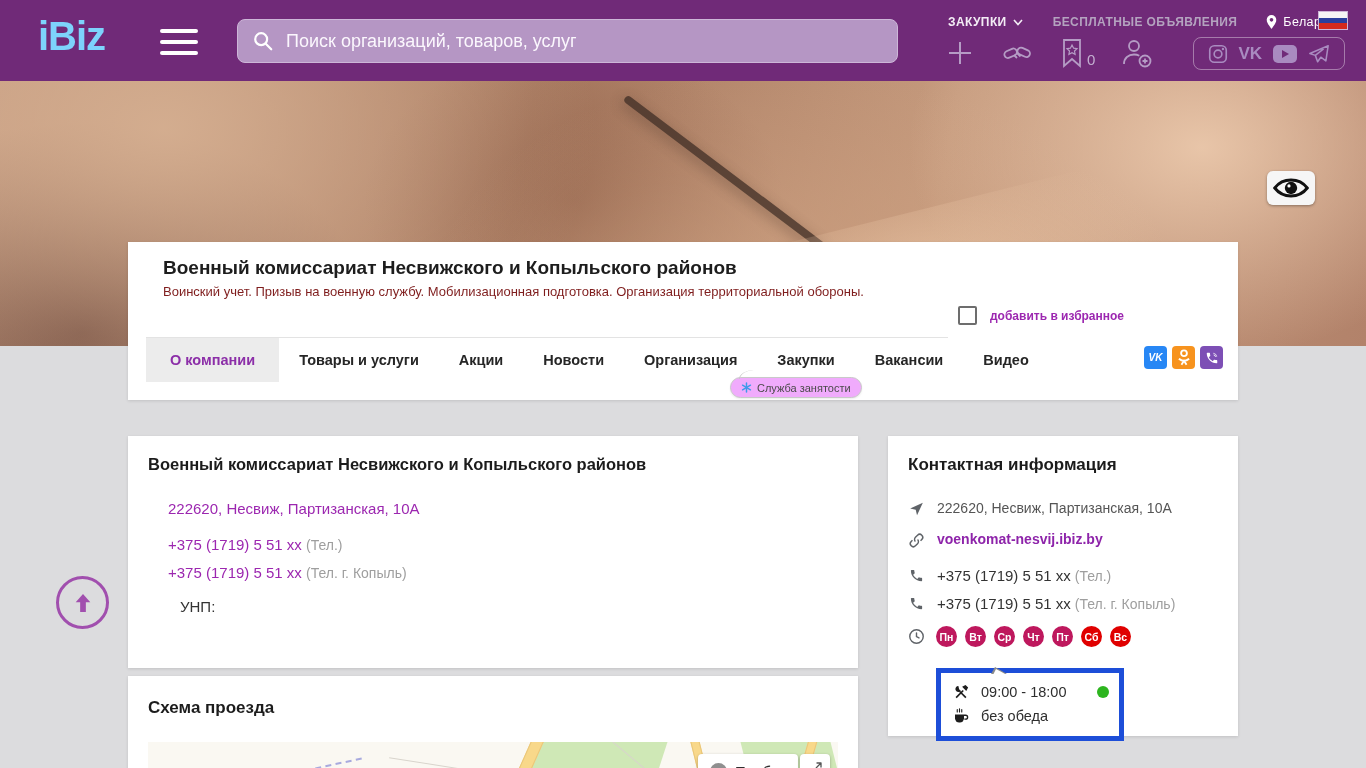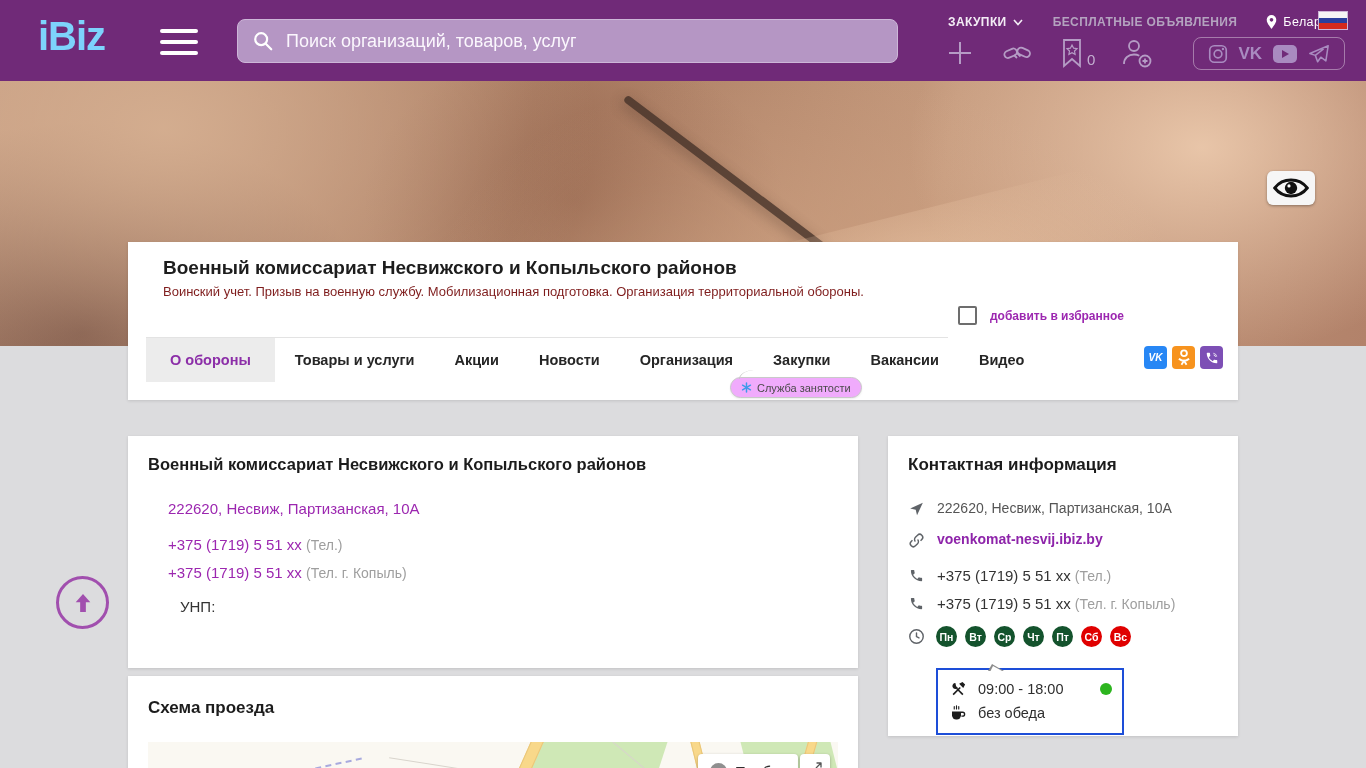--- a/index.html
+++ b/index.html
@@ -78,24 +78,24 @@
   .aunp { position:absolute; left:40px; top:162px; font-size:15px; color:#333;margin-left:12px; }
 
   
   .contactcard { position:absolute; left:888px; top:436px; width:350px; height:300px; }
   .cheading { position:absolute; left:20px; top:19px; font-size:17px; font-weight:bold; color:#1c1c1c; }
   .crow { position:absolute; left:20px; display:flex; align-items:flex-start; gap:12px; font-size:14px; color:#555; }
   .crow .ic { width:17px; color:#5f6368; flex:0 0 auto; margin-top:1px; }
   .weblink { color:#8e24aa; font-weight:bold; text-decoration:none; cursor:pointer; }
   .cphone { color:#333; font-size:15px; }
   .days { position:absolute; left:48px; top:190px; display:flex; gap:8px; }
-  .day { width:21px; height:21px; border-radius:50%; background:#14532d; color:#fff; font-size:10.5px; font-weight:bold; display:flex; align-items:center; justify-content:center; cursor:pointer; }
+  .day { width:21px; height:21px; border-radius:50%; background:#be185d; color:#fff; font-size:10.5px; font-weight:bold; display:flex; align-items:center; justify-content:center; cursor:pointer; }
   .day:nth-child(6), .day:nth-child(7) { background:#e00000; }
   .clockic { position:absolute; left:20px; top:192px; color:#5f6368; }
-  .sched { position:absolute; left:48px; top:232px; width:188px; background:#fff; border:2px solid #1d4ed8; padding:7px 10px 8px 10px; }
+  .sched { position:absolute; left:48px; top:232px; width:188px; background:#fff; border:5px solid #1d4ed8; padding:7px 10px 8px 10px; }
   .sched::before { content:""; position:absolute; left:50px; top:-14px; border:8px solid transparent; border-bottom:7px solid #8b8b8b; border-left-width:4px; border-right-width:12px; }
   .sched::after  { content:""; position:absolute; left:52px; top:-11px; border:7px solid transparent; border-bottom:6px solid #fff; border-left-width:3px; border-right-width:11px; }
   .schedrow { display:flex; align-items:center; gap:10px; font-size:14.5px; color:#2e2e2e; height:24px; }
   .schedrow .ic { width:20px; color:#1d1d1d; display:flex; justify-content:center; }
   .greendot { width:12px; height:12px; border-radius:50%; background:#2db51f; margin-left:auto; }
 
   
   .mapcard { position:absolute; left:128px; top:676px; width:730px; height:220px; }
   .mheading { position:absolute; left:20px; top:22px; font-size:17px; font-weight:bold; color:#1c1c1c; }
   .map { position:absolute; left:20px; top:66px; width:690px; height:140px; background:#faf8f2; overflow:hidden; }
@@ -222,21 +222,21 @@
     <div class="ctitle">Военный комиссариат Несвижского и Копыльского районов</div>
     <div class="csub">Воинский учет. Призыв на военную службу. Мобилизационная подготовка. Организация территориальной обороны.</div>
 
     <div class="favrow">
       <div class="favbox"></div>
       <div class="favlbl">добавить в избранное</div>
     </div>
 
     <div class="tabsline"></div>
     <div class="tabs">
-      <div class="tab active">О обороны</div>
+      <div class="tab active">О компании</div>
       <div class="tab">Товары и услуги</div>
       <div class="tab">Акции</div>
       <div class="tab">Новости</div>
       <div class="tab">Организация</div>
       <div class="tab">Закупки</div>
       <div class="tab">Вакансии</div>
       <div class="tab">Видео</div>
     </div>
 
     <div class="jobbadge">

